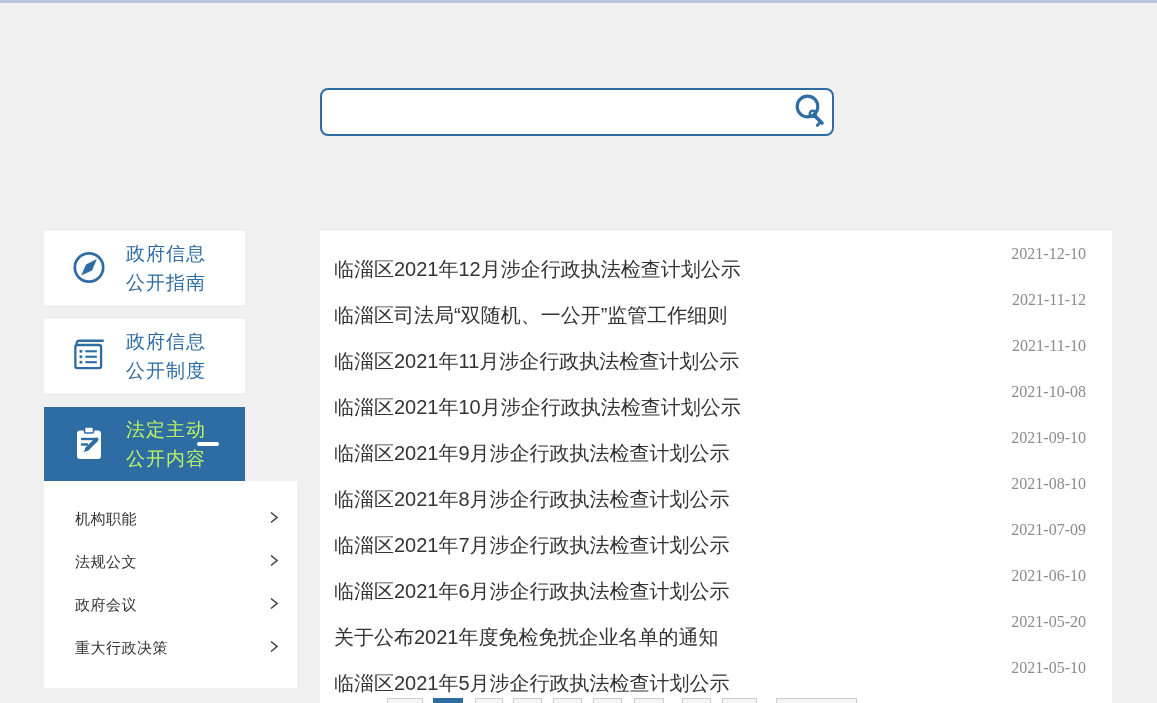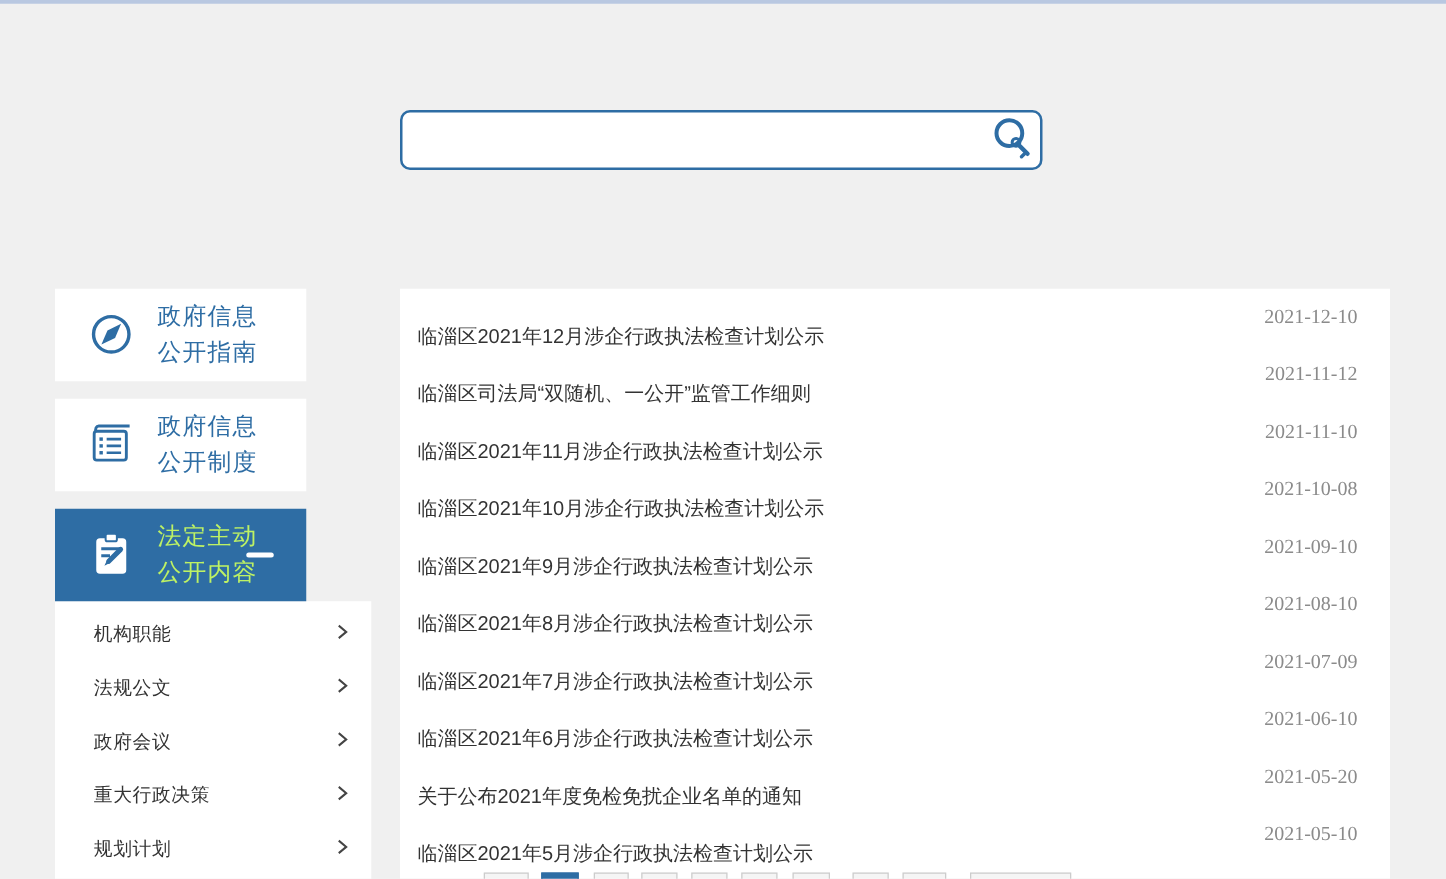--- a/index.html
+++ b/index.html
@@ -35,35 +35,35 @@
     position: relative;
   }
   .side-card .icon-wrap { width: 46px; height: 46px; flex: 0 0 46px; display: flex; align-items: center; justify-content: center; }
   .side-card .card-label { margin-left: 14px; font-size: 19px; line-height: 29px; color: #2e6da4; letter-spacing: 1px; font-weight: 500; }
   .side-card.active { background: #2e6da4; margin-bottom: 0; }
   .side-card.active .card-label { color: #bef264; }
   .minus-bar { position: absolute; right: 26px; top: 35px; width: 22px; height: 4px; background: #fff; border-radius: 2px; }
 
   .submenu { width: 253px; background: #fff; padding: 5px 0 30px 0; }
   .submenu-item {
-    height: 43px; display: flex; align-items: center; justify-content: space-between;
+    height: 43px; display: flex; align-items: flex-end; justify-content: space-between;
     padding: 0 17px 0 31px; cursor: pointer;
   }
   .submenu-item .sub-label { font-size: 15px; color: #333; letter-spacing: 0.5px; }
 
   
   .main-panel {
     position: absolute; left: 320px; top: 231px; width: 792px; height: 472px;
     background: #fff;
   }
   .news-row {
     height: 46px; display: flex; align-items: center; justify-content: space-between;
     padding: 0 26px 0 14px;
   }
-  .news-title { font-size: 16px; color: #333; cursor: pointer; white-space: nowrap; overflow: hidden; margin-top: 30px; }
+  .news-title { font-size: 20px; color: #333; cursor: pointer; white-space: nowrap; overflow: hidden; margin-top: 30px; }
   .news-date { font-family: Liberation Serif, serif; font-size: 16px; color: #8b8b8b; flex: 0 0 auto; margin-left: 20px; }
 
   
   .pagination { display: flex; align-items: flex-start; margin: 7px 0 0 67px; }
   .pg-box { height: 28px; background: #f5f5f5; border: 1px solid #ccc; }
   .pg-box.active { background: #2e6da4; border-color: #2e6da4; }
 </style>
 </head>
 <body>
 
@@ -161,28 +161,20 @@
       </span>
     </div>
     <div class="submenu-item">
       <span class="sub-label">重大行政决策</span>
       <span>
         <svg width="12" height="15" viewBox="0 0 12 15">
             <polyline points="3,2.5 9,7.5 3,12.5" fill="none" stroke="#444" stroke-width="1.6"></polyline>
           </svg>
       </span>
     </div>
-    <div class="submenu-item">
-      <span class="sub-label">规划计划</span>
-      <span>
-        <svg width="12" height="15" viewBox="0 0 12 15">
-            <polyline points="3,2.5 9,7.5 3,12.5" fill="none" stroke="#444" stroke-width="1.6"></polyline>
-          </svg>
-      </span>
-    </div>
   </div>
 </div>
 
 <div class="main-panel">
   <div class="news-row">
     <span class="news-title">临淄区2021年12月涉企行政执法检查计划公示</span>
     <span class="news-date">2021-12-10</span>
   </div>
   <div class="news-row">
     <span class="news-title">临淄区司法局“双随机、一公开”监管工作细则</span>

